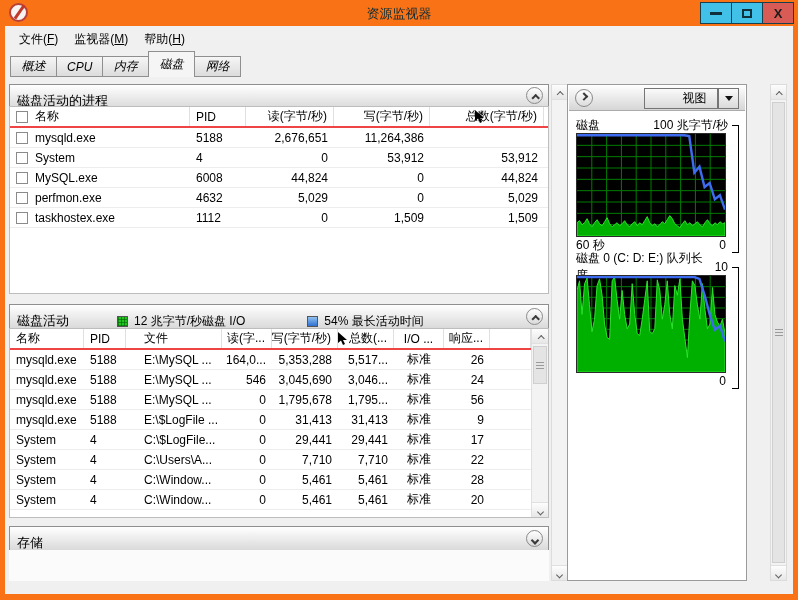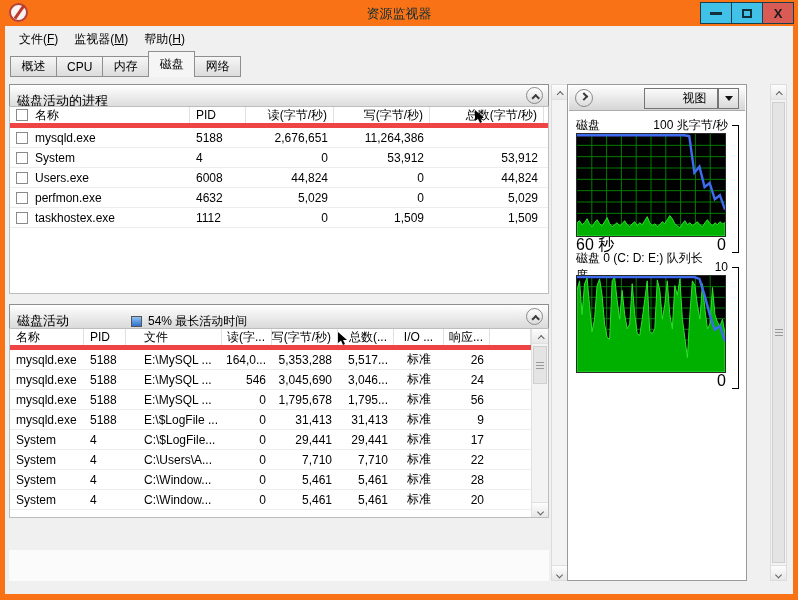--- a/index.html
+++ b/index.html
@@ -20,39 +20,39 @@
   .glyph-min{width:12px;height:3px;background:#10303c;}
   .glyph-max{width:10px;height:9px;border:2px solid #10303c;background:transparent;}
   .glyph-close{font-weight:bold;font-size:13px;color:#1c1c1c;}
   
   .client{position:absolute;left:5px;right:5px;top:26px;bottom:6px;background:#f0f0f0;}
   .menubar{position:absolute;top:2px;left:2px;right:2px;height:22px;display:flex;align-items:center;padding-left:4px;}
   .menu-item{padding:3px 8px;}
   .hotkey{text-decoration:underline;}
   .tabstrip{position:absolute;top:25px;left:0;right:0;height:26px;display:flex;align-items:flex-end;padding-left:5px;}
   .tab{height:21px;min-width:47px;padding:6px 10px;display:flex;align-items:center;justify-content:center;
-       background:linear-gradient(#f6f6f6,#dcdcdc);border:1px solid #8f8f8f;margin-right:-1px;}
+       background:linear-gradient(#f6f6f6,#dcdcdc);border:1px solid #8f8f8f;margin-right:-1px;font-style:italic;}
   .tab.selected{height:26px;background:#f5f5f5;border-bottom:none;position:relative;z-index:2;}
   .content{position:absolute;top:51px;left:0;right:0;bottom:0;background:#f0f0f0;}
   
   .sec-hdr{position:absolute;left:4px;width:540px;height:22px;
            background:linear-gradient(#ffffff,#cbcbcb);border:1px solid #8f8f8f;
            display:flex;align-items:center;padding:16px 7px;}
   .sec-title{font-size:13px;}
   .chev-btn{position:absolute;right:5px;top:2px;width:17px;height:17px;border-radius:50%;
             border:1px solid #8a8a8a;background:linear-gradient(#ffffff,#dadada);
             display:flex;align-items:center;justify-content:center;}
   .chev{width:6px;height:6px;border:solid #3a3a3a;border-width:2px 2px 0 0;}
   .chev.up{transform:rotate(-45deg) translate(-1px,2px);}
   .chev.down{transform:rotate(135deg) translate(1px,-1px);}
   .chev.right{transform:rotate(45deg) translate(-1px,-1px);}
   .chev.small{width:5px;height:5px;border-width:1.5px 1.5px 0 0;border-color:#5f5f5f;}
   
   .panel{position:absolute;left:4px;width:540px;background:#fff;border:1px solid #bdbdbd;}
-  .thead{display:flex;height:21px;border-bottom:5px solid #ef4444;background:#fff;}
+  .thead{display:flex;height:21px;border-bottom:2px solid #ef4444;background:#fff;}
   .hcell{display:flex;align-items:center;padding:0 6px;border-right:1px solid #e0e0e0;overflow:hidden;white-space:nowrap;}
   .trow{display:flex;height:20px;align-items:center;border-bottom:1px solid #ededed;}
   .cell{display:flex;align-items:center;padding:0 6px;height:100%;overflow:hidden;white-space:nowrap;}
   .num{justify-content:flex-end;}
   .ctr{justify-content:center;}
   .cb{flex:none;width:12px;height:12px;border:1px solid #8a8a8a;background:#fff;margin-right:7px;}
   
   .t1c0{width:180px;} .t1c1{width:56px;} .t1c2{width:88px;} .t1c3{width:96px;} .t1c4{width:114px;}
   
   .t2c0{width:74px;} .t2c1{width:42px;} .t2c2{width:84px;margin-left:12px;} .t2c3{width:50px;} .t2c4{width:66px;}
@@ -83,21 +83,21 @@
   .view-btn{position:absolute;right:27px;top:2px;width:74px;height:21px;border:1px solid #757575;
             background:linear-gradient(#fafafa,#dadada);text-align:center;line-height:19px;padding-left:27px;}
   .view-drop{position:absolute;right:6px;top:2px;width:21px;height:21px;border:1px solid #757575;
              background:linear-gradient(#fafafa,#dadada);display:flex;align-items:center;justify-content:center;}
   .tri-down{width:0;height:0;border-left:4px solid transparent;border-right:4px solid transparent;border-top:5px solid #111;}
   .chart-block{position:absolute;left:8px;width:164px;}
   .chart-label{display:flex;justify-content:space-between;align-items:center;height:16px;padding-right:12px;font-size:12px;}
   .graph{position:relative;height:104px;margin-right:14px;background:#000;border:1px solid #2a2a2a;}
   .graph svg{display:block;width:100%;height:100%;}
   .bracket{position:absolute;right:1px;width:7px;border:1px solid #000;border-left:none;}
-  .chart-footer{display:flex;justify-content:space-between;align-items:center;height:16px;margin-right:14px;font-size:16px;}
+  .chart-footer{display:flex;justify-content:space-between;align-items:center;height:16px;margin-right:14px;font-size:12px;}
   
   .cursor{position:absolute;z-index:9;}
 </style>
 </head>
 <body>
 
 <div class="window">
 
   <div class="titlebar">
     <div class="app-icon"></div>
@@ -170,21 +170,21 @@
               </div>
               <div class="cell t1c1">4</div>
               <div class="cell t1c2 num">0</div>
               <div class="cell t1c3 num">53,912</div>
               <div class="cell t1c4 num">53,912</div>
             </div>
 
             <div class="trow">
               <div class="cell t1c0">
                 <span class="cb"></span>
-                <span>Users.exe</span>
+                <span>MySQL.exe</span>
               </div>
               <div class="cell t1c1">6008</div>
               <div class="cell t1c2 num">44,824</div>
               <div class="cell t1c3 num">0</div>
               <div class="cell t1c4 num">44,824</div>
             </div>
 
             <div class="trow">
               <div class="cell t1c0">
                 <span class="cb"></span>
@@ -204,20 +204,24 @@
               <div class="cell t1c1">1112</div>
               <div class="cell t1c2 num">0</div>
               <div class="cell t1c3 num">1,509</div>
               <div class="cell t1c4 num">1,509</div>
             </div>
           </div>
       </div>
 
       <div class="sec-hdr" style="top:227px;height:24px;">
         <span class="sec-title">磁盘活动</span>
+        <span class="legend" style="margin-left:48px;">
+          <span class="legend-sq green"></span>
+          <span>12 兆字节/秒磁盘 I/O</span>
+        </span>
         <span class="legend" style="margin-left:62px;">
           <span class="legend-sq blue"></span>
           <span>54% 最长活动时间</span>
         </span>
         <span class="chev-btn" style="top:3px;">
             <span class="chev up"></span>
           </span>
       </div>
 
       <div class="panel" style="top:251px;height:190px;">
@@ -339,20 +343,26 @@
             </div>
           <div class="sthumb" style="top:17px;height:38px;">
               <span class="grip"></span>
             </div>
           <div class="sbtn bottom">
               <span class="chev down small"></span>
             </div>
         </div>
       </div>
 
+      <div class="sec-hdr" style="top:449px;height:24px;">
+        <span class="sec-title">存储</span>
+        <span class="chev-btn" style="top:3px;">
+            <span class="chev down"></span>
+          </span>
+      </div>
       <div style="position:absolute;top:473px;left:4px;width:540px;height:31px;background:#fbfbfb;"></div>
 
       <div class="vscroll" style="left:546px;top:7px;height:497px;">
         <div class="sbtn top">
             <span class="chev up small"></span>
           </div>
         <div class="sbtn bottom">
             <span class="chev down small"></span>
           </div>
       </div>

